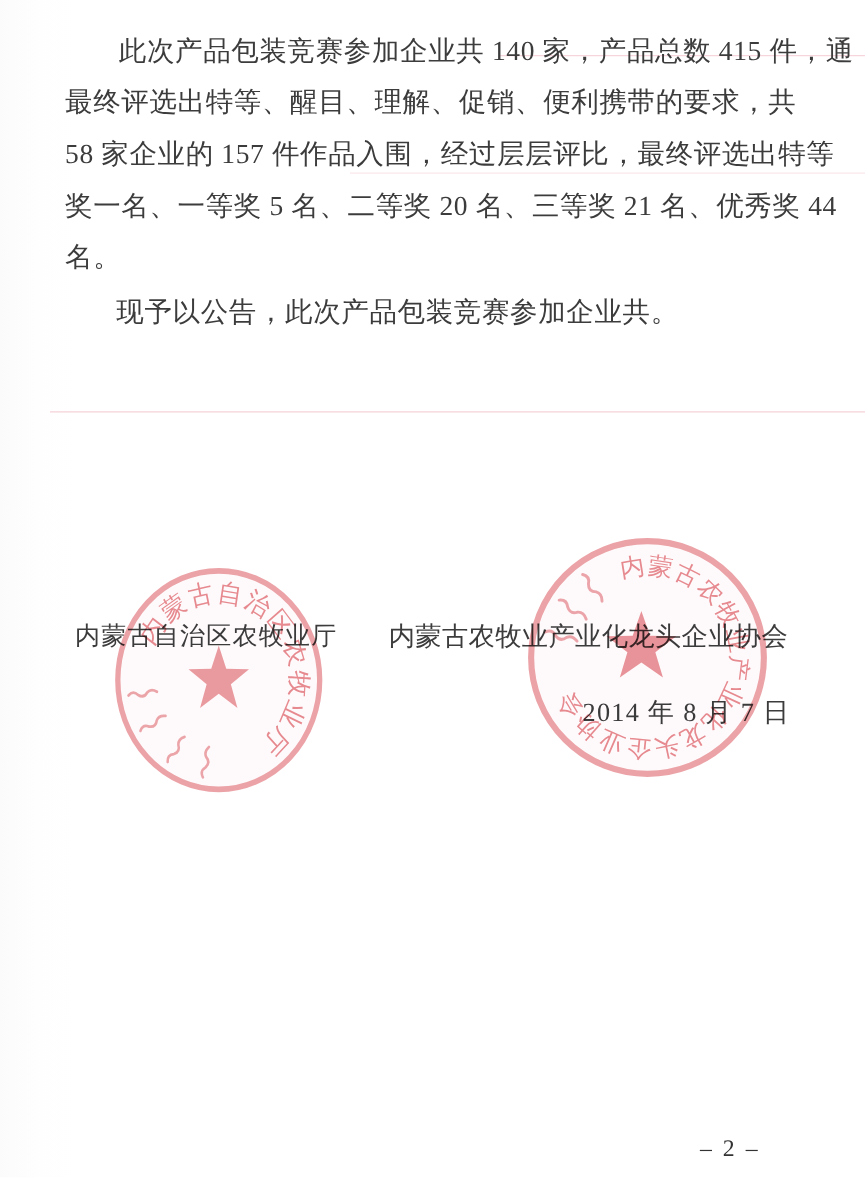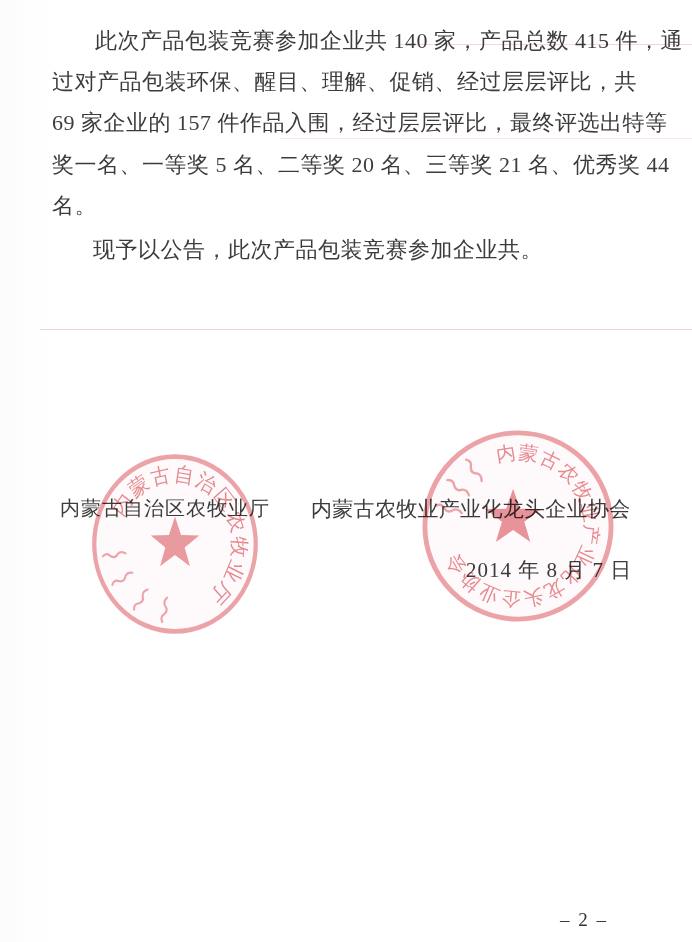--- a/index.html
+++ b/index.html
@@ -37,22 +37,22 @@
 <body>
 
 <div class="page">
 
   <div class="artifact art1"></div>
   <div class="artifact art2"></div>
   <div class="artifact art3"></div>
 
   <div>
     <div class="tline l1">此次产品包装竞赛参加企业共 140 家，产品总数 415 件，通</div>
-    <div class="tline l2">过对产品包装环保、醒目、理解、促销、经过层层评比，共</div>
-    <div class="tline l3">69 家企业的 157 件作品入围，经过层层评比，最终评选出特等</div>
+    <div class="tline l2">最终评选出特等、醒目、理解、促销、便利携带的要求，共</div>
+    <div class="tline l3">58 家企业的 157 件作品入围，经过层层评比，最终评选出特等</div>
     <div class="tline l4">奖一名、一等奖 5 名、二等奖 20 名、三等奖 21 名、优秀奖 44</div>
     <div class="tline l5">名。</div>
     <div class="tline l6">现予以公告，此次产品包装竞赛参加企业共。</div>
   </div>
 
 
   <div class="sig sig-left">内蒙古自治区农牧业厅</div>
   <div class="sig sig-right">内蒙古农牧业产业化龙头企业协会</div>
   <div class="date">2014 年 8 月 7 日</div>
 

